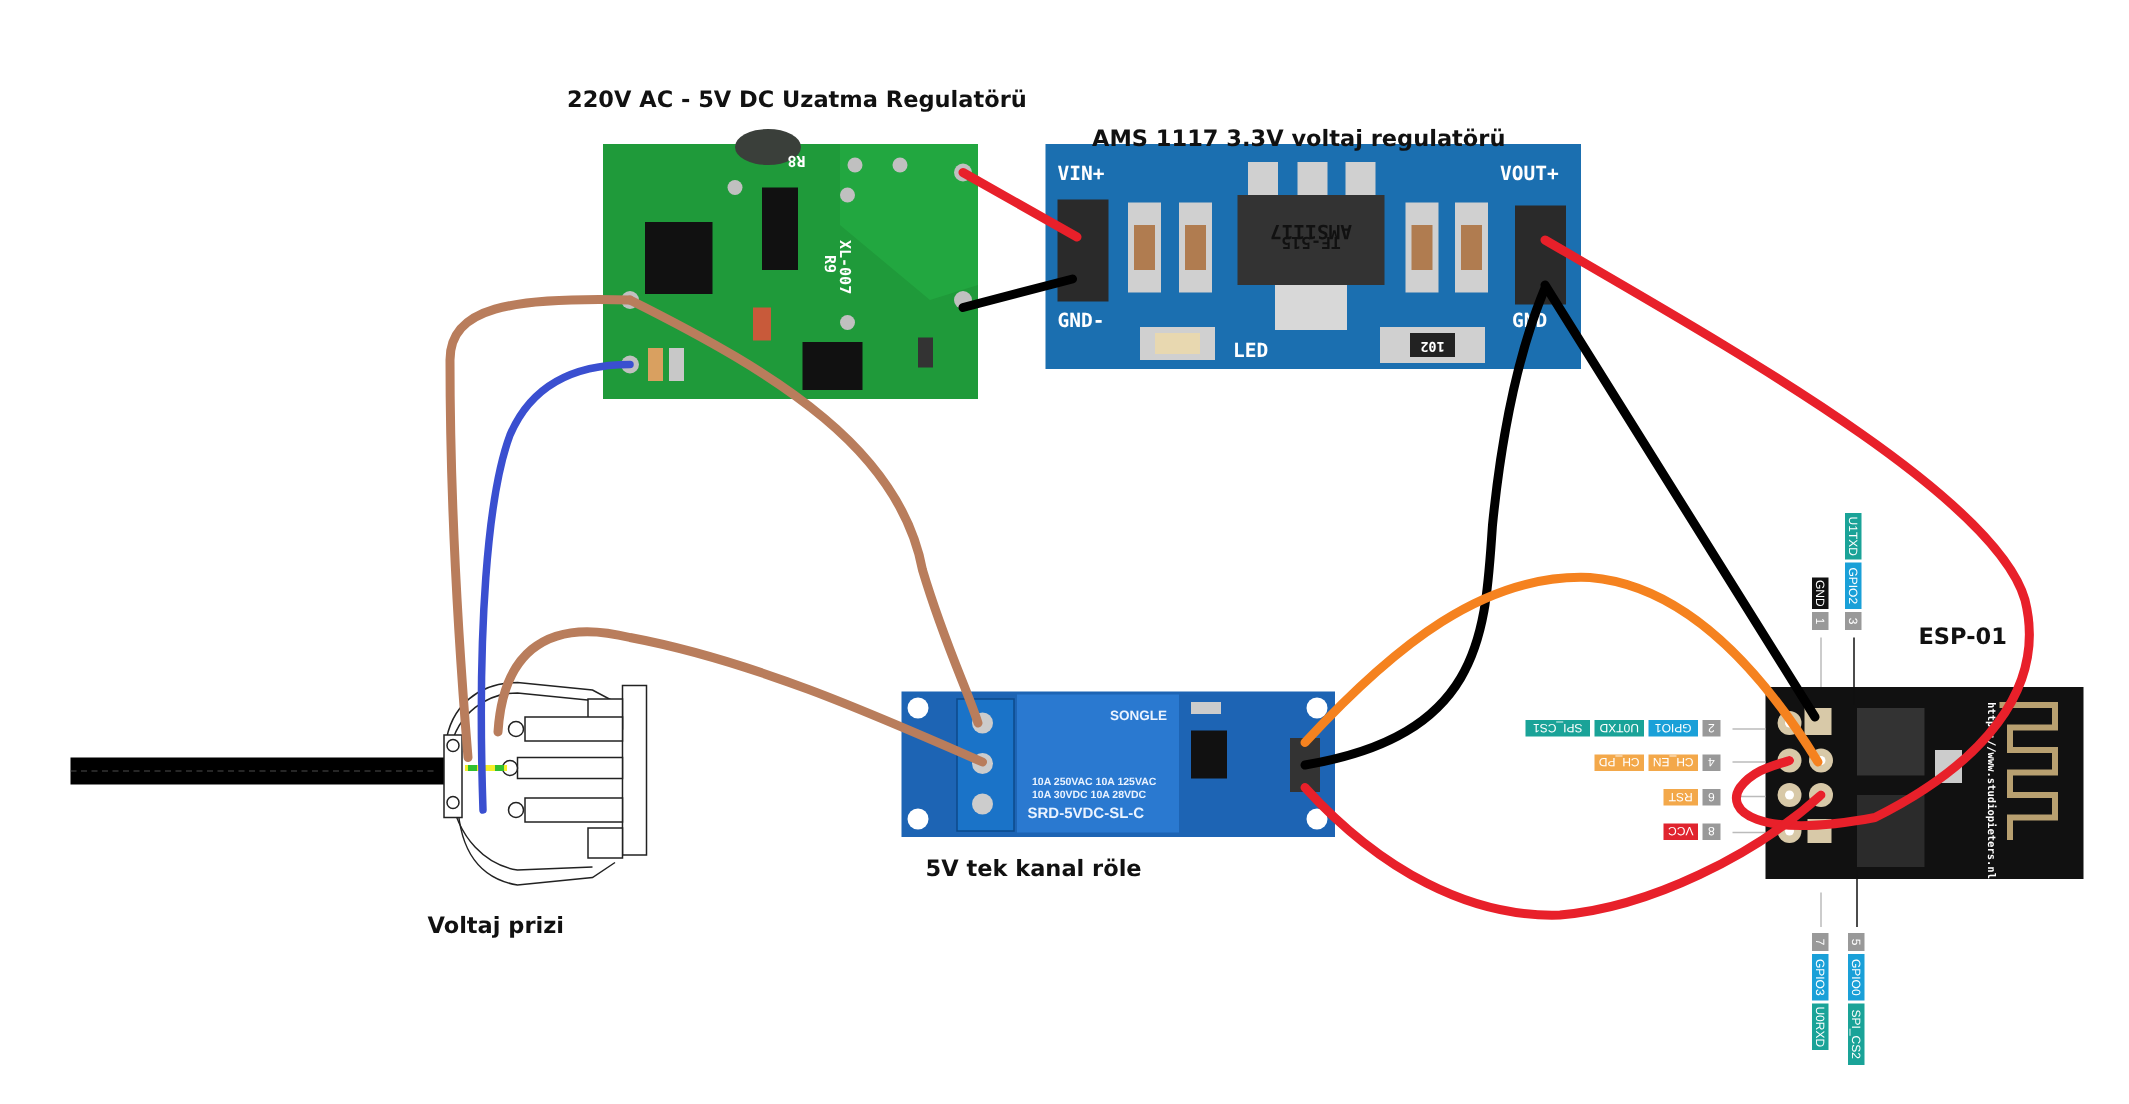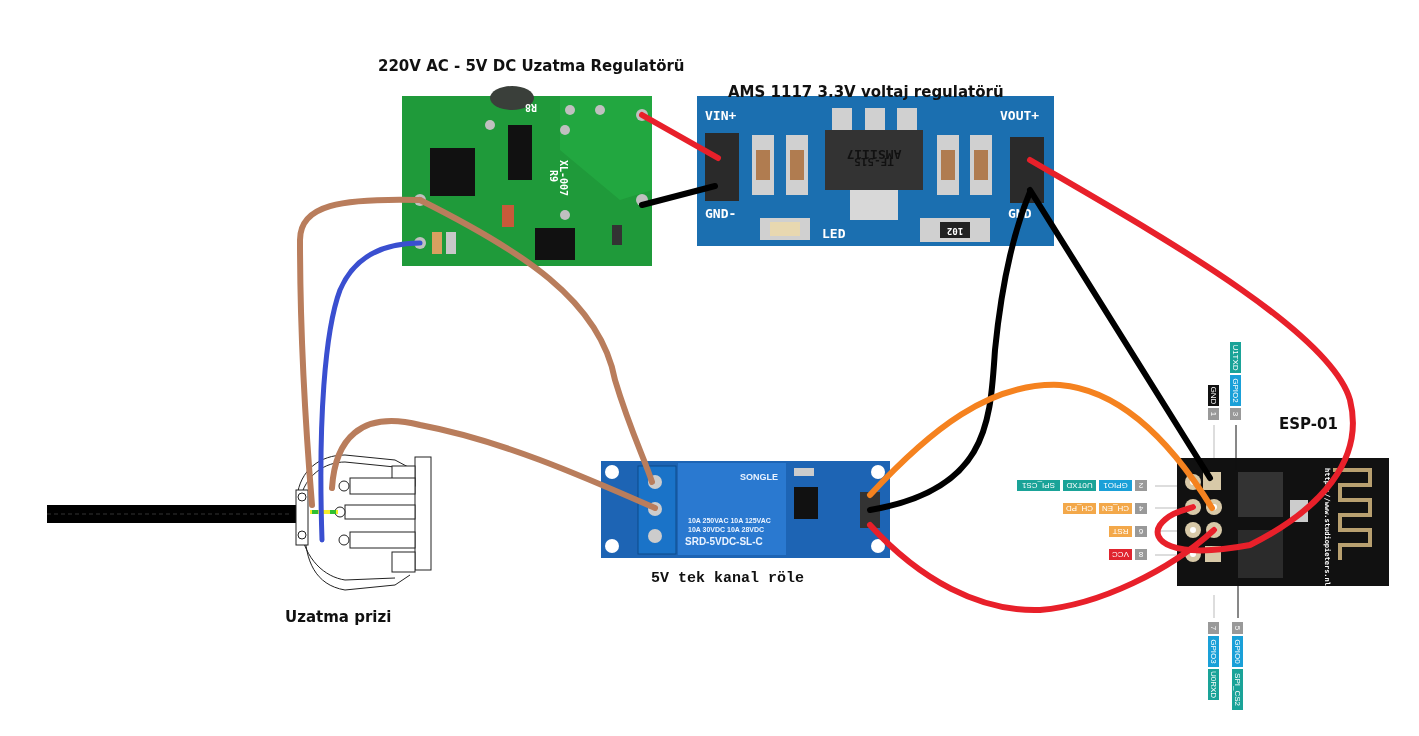--- a/index.html
+++ b/index.html
@@ -248,15 +248,15 @@
     <path d="M1030,160 C1150,230 1330,330 1350,400 C1365,460 1320,510 1250,545 C1170,560 1150,540 1160,525 C1170,512 1185,510 1193,507" stroke="#e8202a" stroke-width="6"></path>
     <path d="M1214,530 C1170,570 1100,605 1040,610 C980,612 920,580 870,525" stroke="#e8202a" stroke-width="6"></path>
     <path d="M1030,190 L1210,478" stroke="#000" stroke-width="6"></path>
     <path d="M1030,192 C1010,240 1000,300 995,350 C990,420 990,490 870,510" stroke="#000" stroke-width="6"></path>
     <path d="M1212,508 C1170,440 1120,390 1060,385 C990,382 930,430 870,495" stroke="#f5821f" stroke-width="6"></path>
   </g>
 </svg>
 
 <div class="lbl" style="left:378px; top:57px; font-size:15px;">220V AC - 5V DC Uzatma Regulatörü</div>
 <div class="lbl" style="left:728px; top:66px; font-size:15px;margin-top:17px;">AMS 1117 3.3V voltaj regulatörü</div>
-<div class="lbl" style="left:651px; top:570px; font-size:15px;font-family:Liberation Mono, monospace;">5V tek kanal röle</div>
-<div class="lbl" style="left:285px; top:608px; font-size:15px;">Uzatma prizi</div>
+<div class="lbl" style="left:617px; top:570px; font-size:15px;">5V tek kanal röle</div>
+<div class="lbl" style="left:285px; top:608px; font-size:15px;">Voltaj prizi</div>
 <div class="lbl" style="left:1265px; top:415px; font-size:15px;margin-left:14px;">ESP-01</div>
 
 </body></html>

